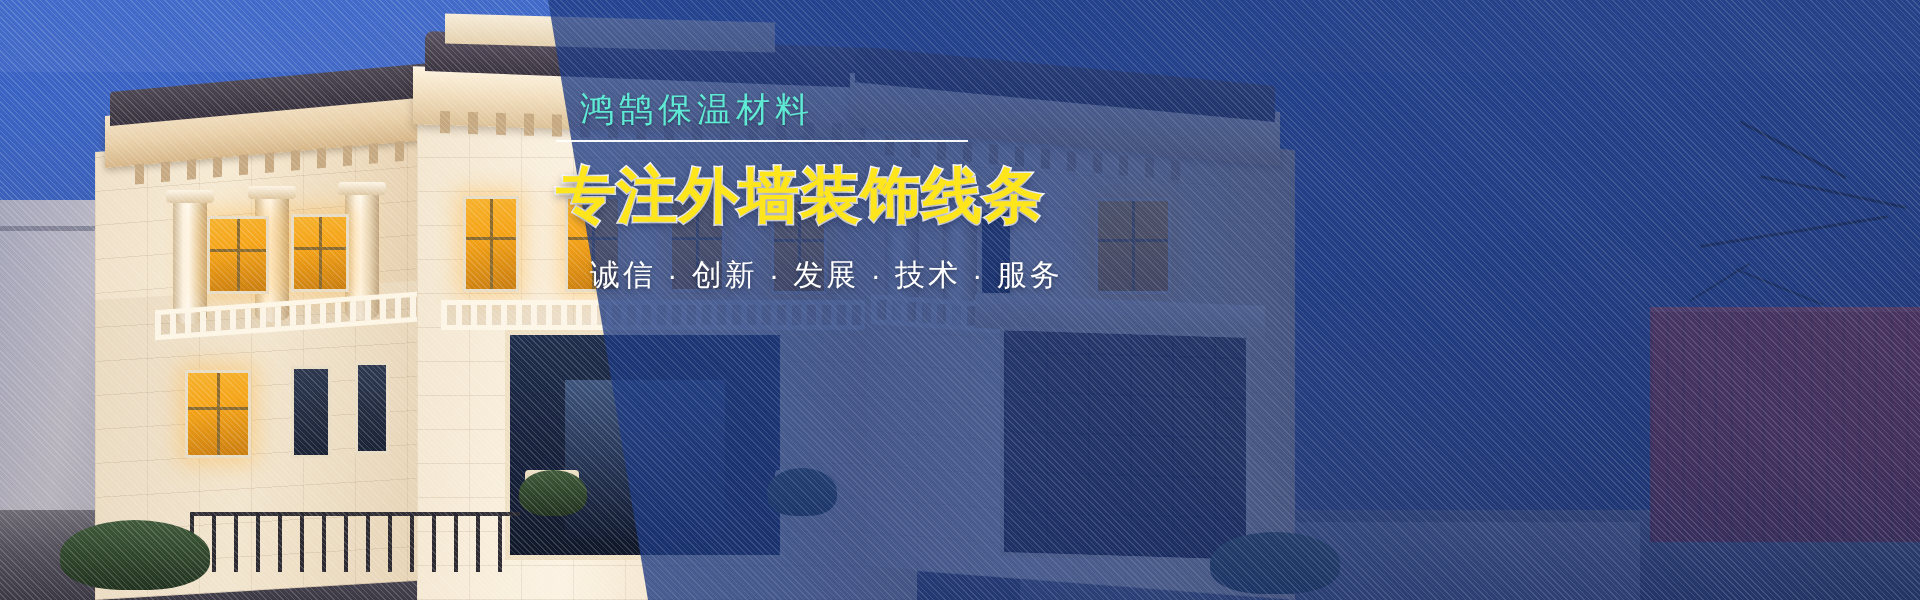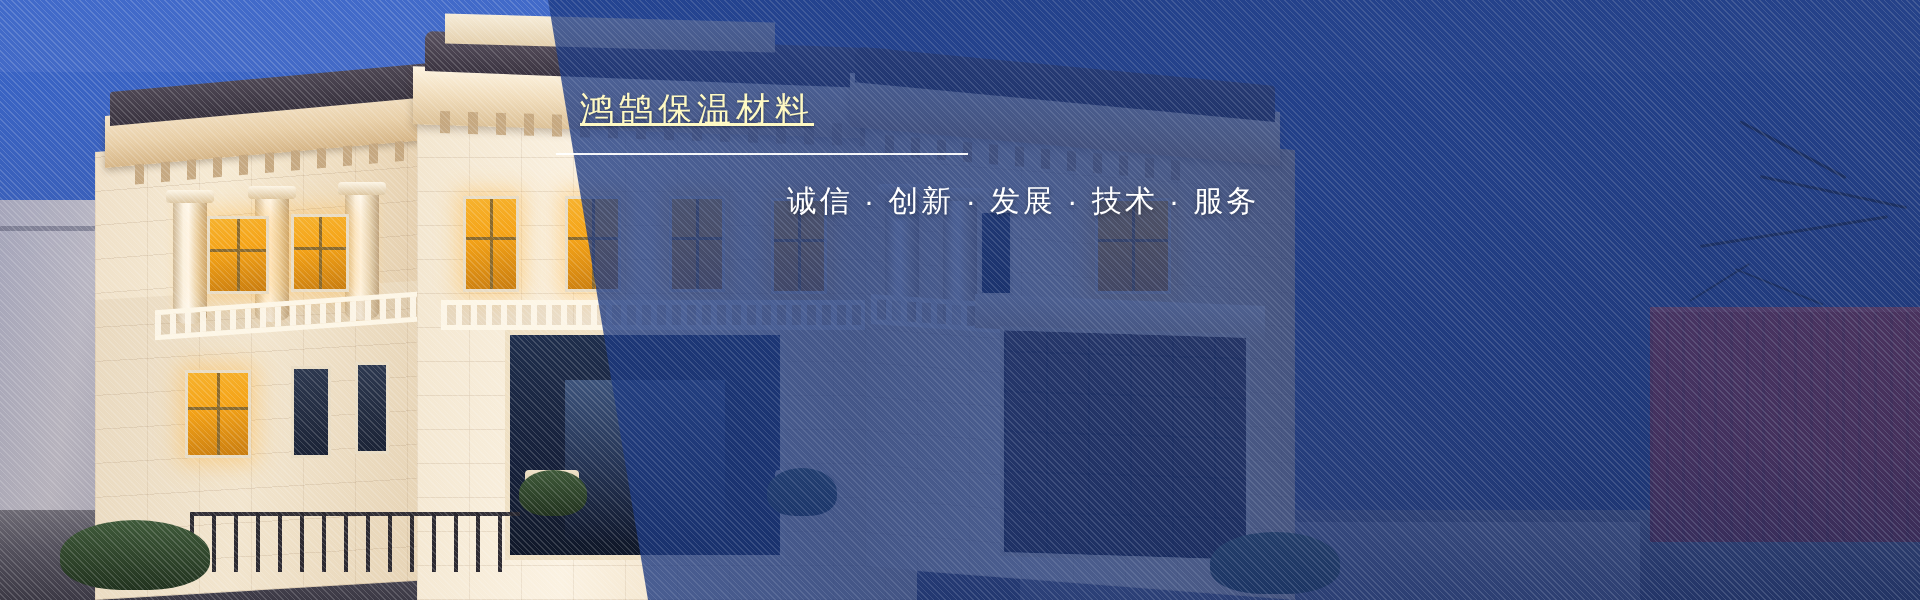--- a/index.html
+++ b/index.html
@@ -247,29 +247,28 @@
     clip-path:polygon(548px 0, 1920px 0, 1920px 600px, 648px 600px);
     pointer-events:none;
   }
 
   
   .copy{
     position:absolute;left:556px;top:92px;width:900px;
     z-index:8;
   }
   .brand{
-    color:#fef9c3;
+    color:#5eead4;
     font-size:34px;
     letter-spacing:5px;
     font-weight:400;
     line-height:1;
-    margin:0 0 27px 24px;
+    margin:0 0 14px 24px;
     text-shadow:0 1px 3px rgba(0,0,0,.35);
     white-space:nowrap;
-    text-decoration:underline;
   }
   .rule{
     width:412px;height:2px;background:#ffffff;
     margin:0 0 20px 0;opacity:.95;
   }
   .headline{
     margin:0;
     color:#ffe61c;
     font-size:60px;
     font-weight:bold;
@@ -282,21 +281,20 @@
   }
   .headline .l2{display:block;}
   .tagline{
     margin:26px 0 0 34px;
     color:#ffffff;
     font-size:30px;
     letter-spacing:3px;
     font-weight:400;
     white-space:nowrap;
     text-shadow:0 2px 5px rgba(0,0,0,.4);
-    text-align:center;
   }
 </style>
 </head>
 <body>
 
 <div class="banner">
 
   <div class="photo">
 
     <div class="sky"></div>
@@ -418,17 +416,18 @@
     <div class="hatch"></div>
   </div>
 
   <div class="overlay"></div>
   <div class="overlay-hatch"></div>
 
   <div class="copy">
     <div class="brand">鸿鹄保温材料</div>
     <div class="rule"></div>
     <h1 class="headline">
+      <span class="l2">专注外墙装饰线条</span>
     </h1>
     <div class="tagline">诚信 · 创新 · 发展 · 技术 · 服务</div>
   </div>
 
 </div>
 
 </body></html>

